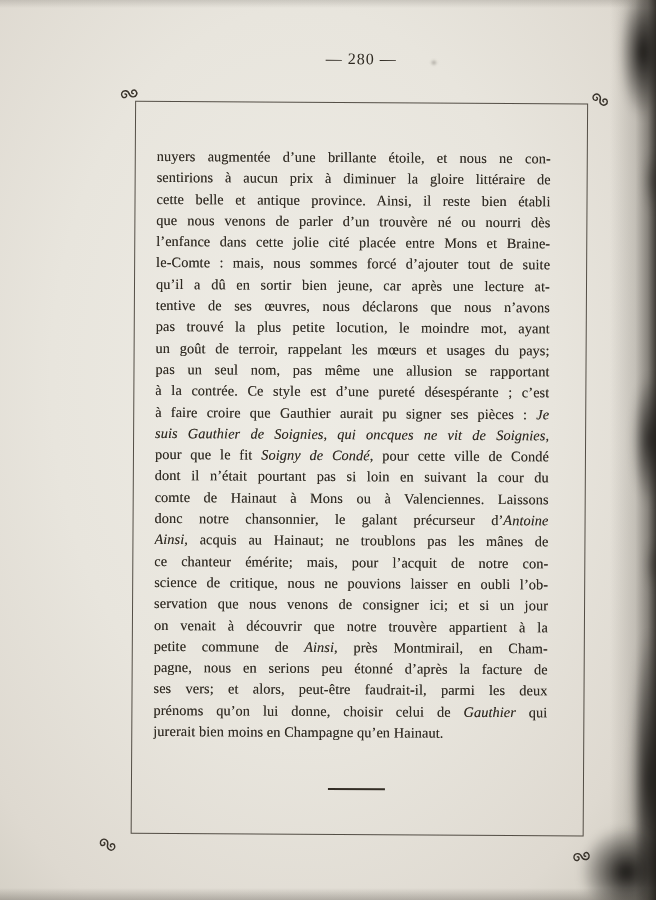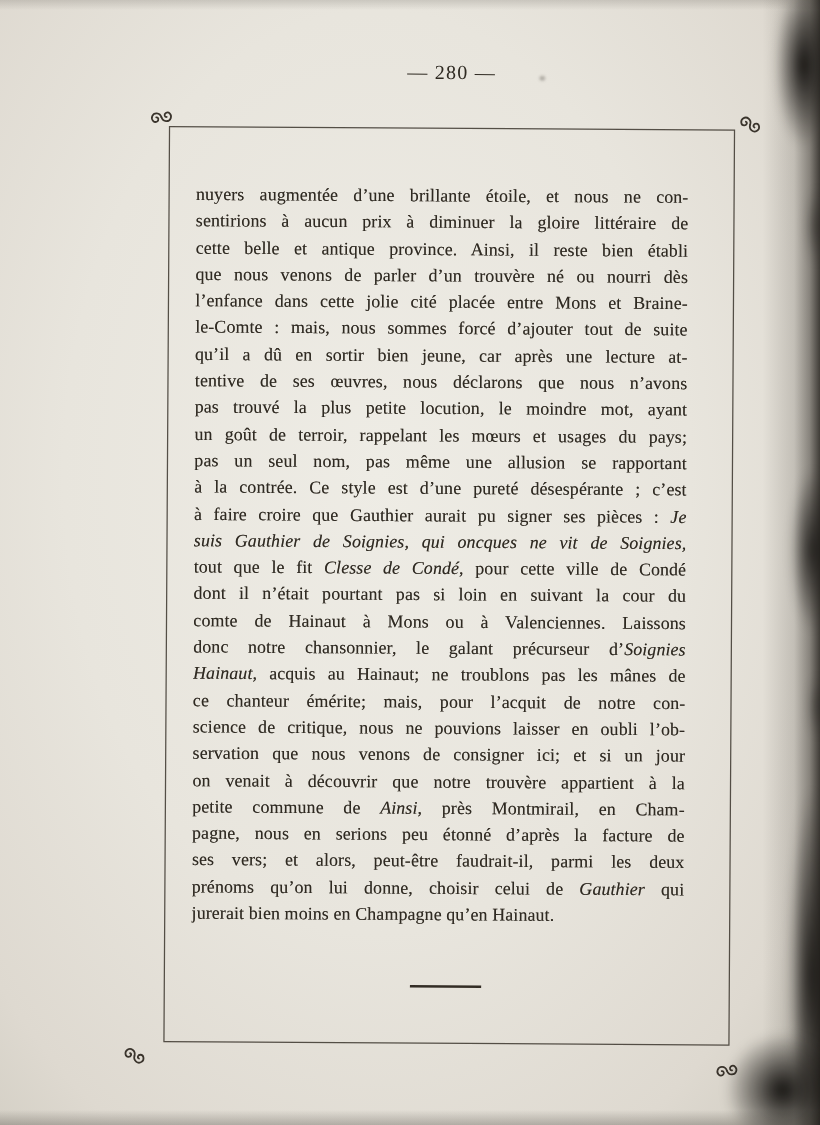--- a/index.html
+++ b/index.html
@@ -107,25 +107,25 @@
       <div class="line"><span>l’enfance dans cette jolie cité placée entre Mons et Braine-</span></div>
       <div class="line"><span>le-Comte : mais, nous sommes forcé d’ajouter tout de suite</span></div>
       <div class="line"><span>qu’il a dû en sortir bien jeune, car après une lecture at-</span></div>
       <div class="line"><span>tentive de ses œuvres, nous déclarons que nous n’avons</span></div>
       <div class="line"><span>pas trouvé la plus petite locution, le moindre mot, ayant</span></div>
       <div class="line"><span>un goût de terroir, rappelant les mœurs et usages du pays;</span></div>
       <div class="line"><span>pas un seul nom, pas même une allusion se rapportant</span></div>
       <div class="line"><span>à la contrée. Ce style est d’une pureté désespérante ; c’est</span></div>
       <div class="line"><span>à faire croire que Gauthier aurait pu signer ses pièces : </span><span class="it">Je</span></div>
       <div class="line"><span class="it">suis Gauthier de Soignies, qui oncques ne vit de Soignies,</span></div>
-      <div class="line"><span>tout que le fit </span><span class="it">Clesse de Condé</span><span>, pour cette ville de Condé</span></div>
+      <div class="line"><span>pour que le fit </span><span class="it">Soigny de Condé</span><span>, pour cette ville de Condé</span></div>
       <div class="line"><span>dont il n’était pourtant pas si loin en suivant la cour du</span></div>
       <div class="line"><span>comte de Hainaut à Mons ou à Valenciennes. Laissons</span></div>
-      <div class="line"><span>donc notre chansonnier, le galant précurseur d’</span><span class="it">Soignies</span></div>
-      <div class="line"><span class="it">Hainaut,</span><span> acquis au Hainaut; ne troublons pas les mânes de</span></div>
+      <div class="line"><span>donc notre chansonnier, le galant précurseur d’</span><span class="it">Antoine</span></div>
+      <div class="line"><span class="it">Ainsi,</span><span> acquis au Hainaut; ne troublons pas les mânes de</span></div>
       <div class="line"><span>ce chanteur émérite; mais, pour l’acquit de notre con-</span></div>
       <div class="line"><span>science de critique, nous ne pouvions laisser en oubli l’ob-</span></div>
       <div class="line"><span>servation que nous venons de consigner ici; et si un jour</span></div>
       <div class="line"><span>on venait à découvrir que notre trouvère appartient à la</span></div>
       <div class="line"><span>petite commune de </span><span class="it">Ainsi</span><span>, près Montmirail, en Cham-</span></div>
       <div class="line"><span>pagne, nous en serions peu étonné d’après la facture de</span></div>
       <div class="line"><span>ses vers; et alors, peut-être faudrait-il, parmi les deux</span></div>
       <div class="line"><span>prénoms qu’on lui donne, choisir celui de </span><span class="it">Gauthier</span><span> qui</span></div>
       <div class="line last"><span>jurerait bien moins en Champagne qu’en Hainaut.</span></div>
     </div>

